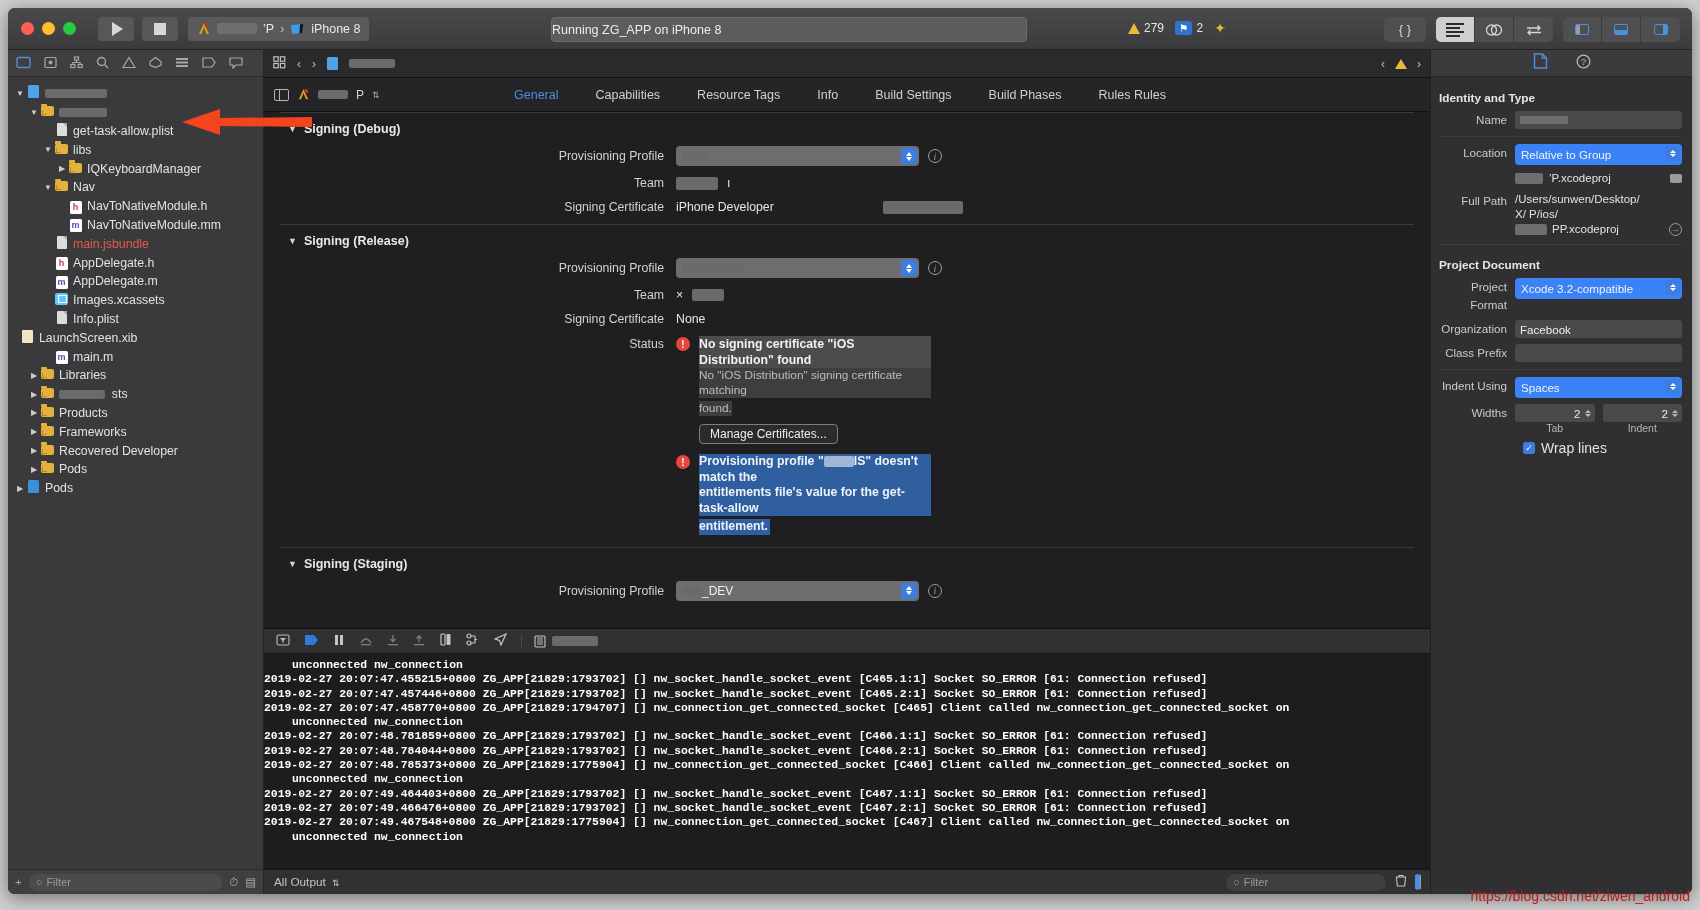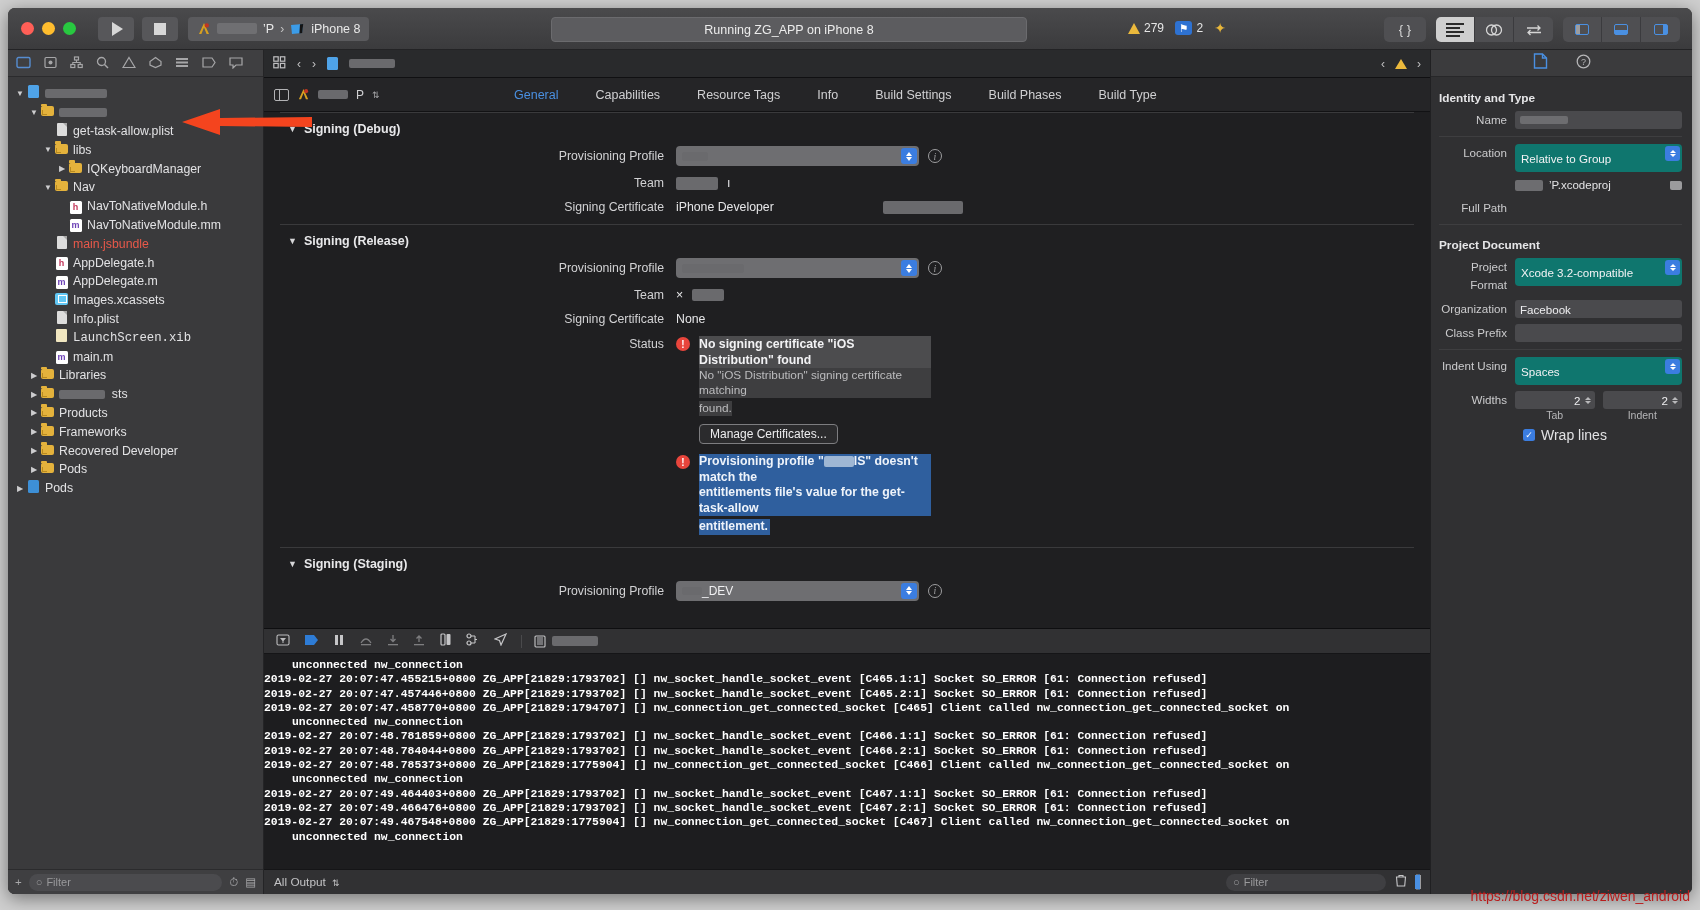--- a/index.html
+++ b/index.html
@@ -74,21 +74,21 @@
   }
   .chev-sep { color: #c3c3c3; font-size: 12px; }
 
   .status-pill {
     position: absolute;
     left: 543px; top: 9px;
     width: 476px; height: 25px;
     background: #5c5c5f;
     border: 1px solid #6b6b6e;
     border-radius: 4px;
-    display: flex; align-items: center; justify-content: center;
+    display: flex; align-items: center; 
     font-size: 12.5px; color: #ececec;
   }
   .issue-badges {
     position: absolute;
     left: 1120px; top: 12px;
     display: flex; align-items: center; gap: 11px;
     font-size: 12px; color: #e6e6e6;
   }
   .badge { display: flex; align-items: center; gap: 4px; }
   .warn-tri {
@@ -455,22 +455,22 @@
     width: 84px; text-align: right; padding-right: 8px;
     color: #cbcbcd; font-size: 11.6px; line-height: 18px;
   }
   .insp-field {
     flex: 1; min-height: 18px;
     background: #4a4a4d; border-radius: 3px;
     color: #ededef; font-size: 11.6px;
     display: flex; align-items: center; padding: 0 5px;
   }
   .insp-popup {
-    flex: 1; height: 28px;
-    background: #0f766e; border-radius: 4px;
+    flex: 1; height: 21px;
+    background: #3b82f6; border-radius: 4px;
     color: #f2f2f4; font-size: 11.6px;
     display: flex; align-items: center; padding: 0 6px;
     position: relative;
   }
   .insp-popup .stepper {
     position: absolute; right: 2px; top: 2px;
     width: 15px; height: 15px; background: #3b7de0; border-radius: 3px;
     display: flex; flex-direction: column; align-items: center; justify-content: center; gap: 1px;
   }
   .insp-popup .stepper i { display:block;width:0;height:0;
@@ -740,21 +740,21 @@
             <div class="row" style="padding-left: 34px;">
               <span class="tw"></span>
               <span class="ico"><span class="xcassets"></span></span>
               <span>Images.xcassets</span>
             </div>
             <div class="row" style="padding-left: 34px;">
               <span class="tw"></span>
               <span class="ico"><span class="doc"></span></span>
               <span>Info.plist</span>
             </div>
-            <div class="row" style="padding-left: 34px; font-family: Liberation Mono, monospace;">
+            <div class="row" style="">
               <span class="tw"></span>
               <span class="ico"><span class="xib"></span></span>
               <span>LaunchScreen.xib</span>
             </div>
             <div class="row" style="padding-left: 34px;">
               <span class="tw"></span>
               <span class="ico"><span class="src m">m</span></span>
               <span>main.m</span>
             </div>
             <div class="row" style="padding-left: 20px;">
@@ -839,21 +839,21 @@
             <span style="font-size:12px;">P</span>
             <span style="font-size:9px;color:#a8a8aa;">⇅</span>
           </div>
           <div class="tabs">
               <span class="tab active">General</span>
               <span class="tab">Capabilities</span>
               <span class="tab">Resource Tags</span>
               <span class="tab">Info</span>
               <span class="tab">Build Settings</span>
               <span class="tab">Build Phases</span>
-              <span class="tab">Build Type</span>
+              <span class="tab">Rules Rules</span>
             </div>
         </div>
 
         <div class="editor-scroll">
           <div class="sec-divider"></div>
 
           <div class="sec-head">
             <span class="disc">▼</span>
             <span>Signing (Debug)</span>
           </div>
@@ -1109,20 +1109,29 @@
             <div class="insp-label"></div>
             <div class="insp-text" style="display:flex;align-items:center;gap:6px;">
               <span class="redact" style="width:28px;height:11px;background:#6d6d70;"></span>
               <span>’P.xcodeproj</span>
               <span class="folder-sm" style="margin-left:auto;"></span>
             </div>
           </div>
 
           <div class="insp-row">
             <div class="insp-label">Full Path</div>
+            <div class="insp-text">
+              <div>/Users/sunwen/Desktop/</div>
+              <div>X/            P/ios/</div>
+              <div style="display:flex;align-items:center;gap:5px;">
+                <span class="redact" style="width:32px;height:11px;background:#6d6d70;"></span>
+                <span>PP.xcodeproj</span>
+                <span class="grey-circle" style="margin-left:auto;">→</span>
+              </div>
+            </div>
           </div>
 
           <div class="insp-divider"></div>
 
           <div class="insp-sec-title">Project Document</div>
 
           <div class="insp-row">
             <div class="insp-label">Project Format</div>
             <div class="insp-popup">
               <span>Xcode 3.2-compatible</span>

